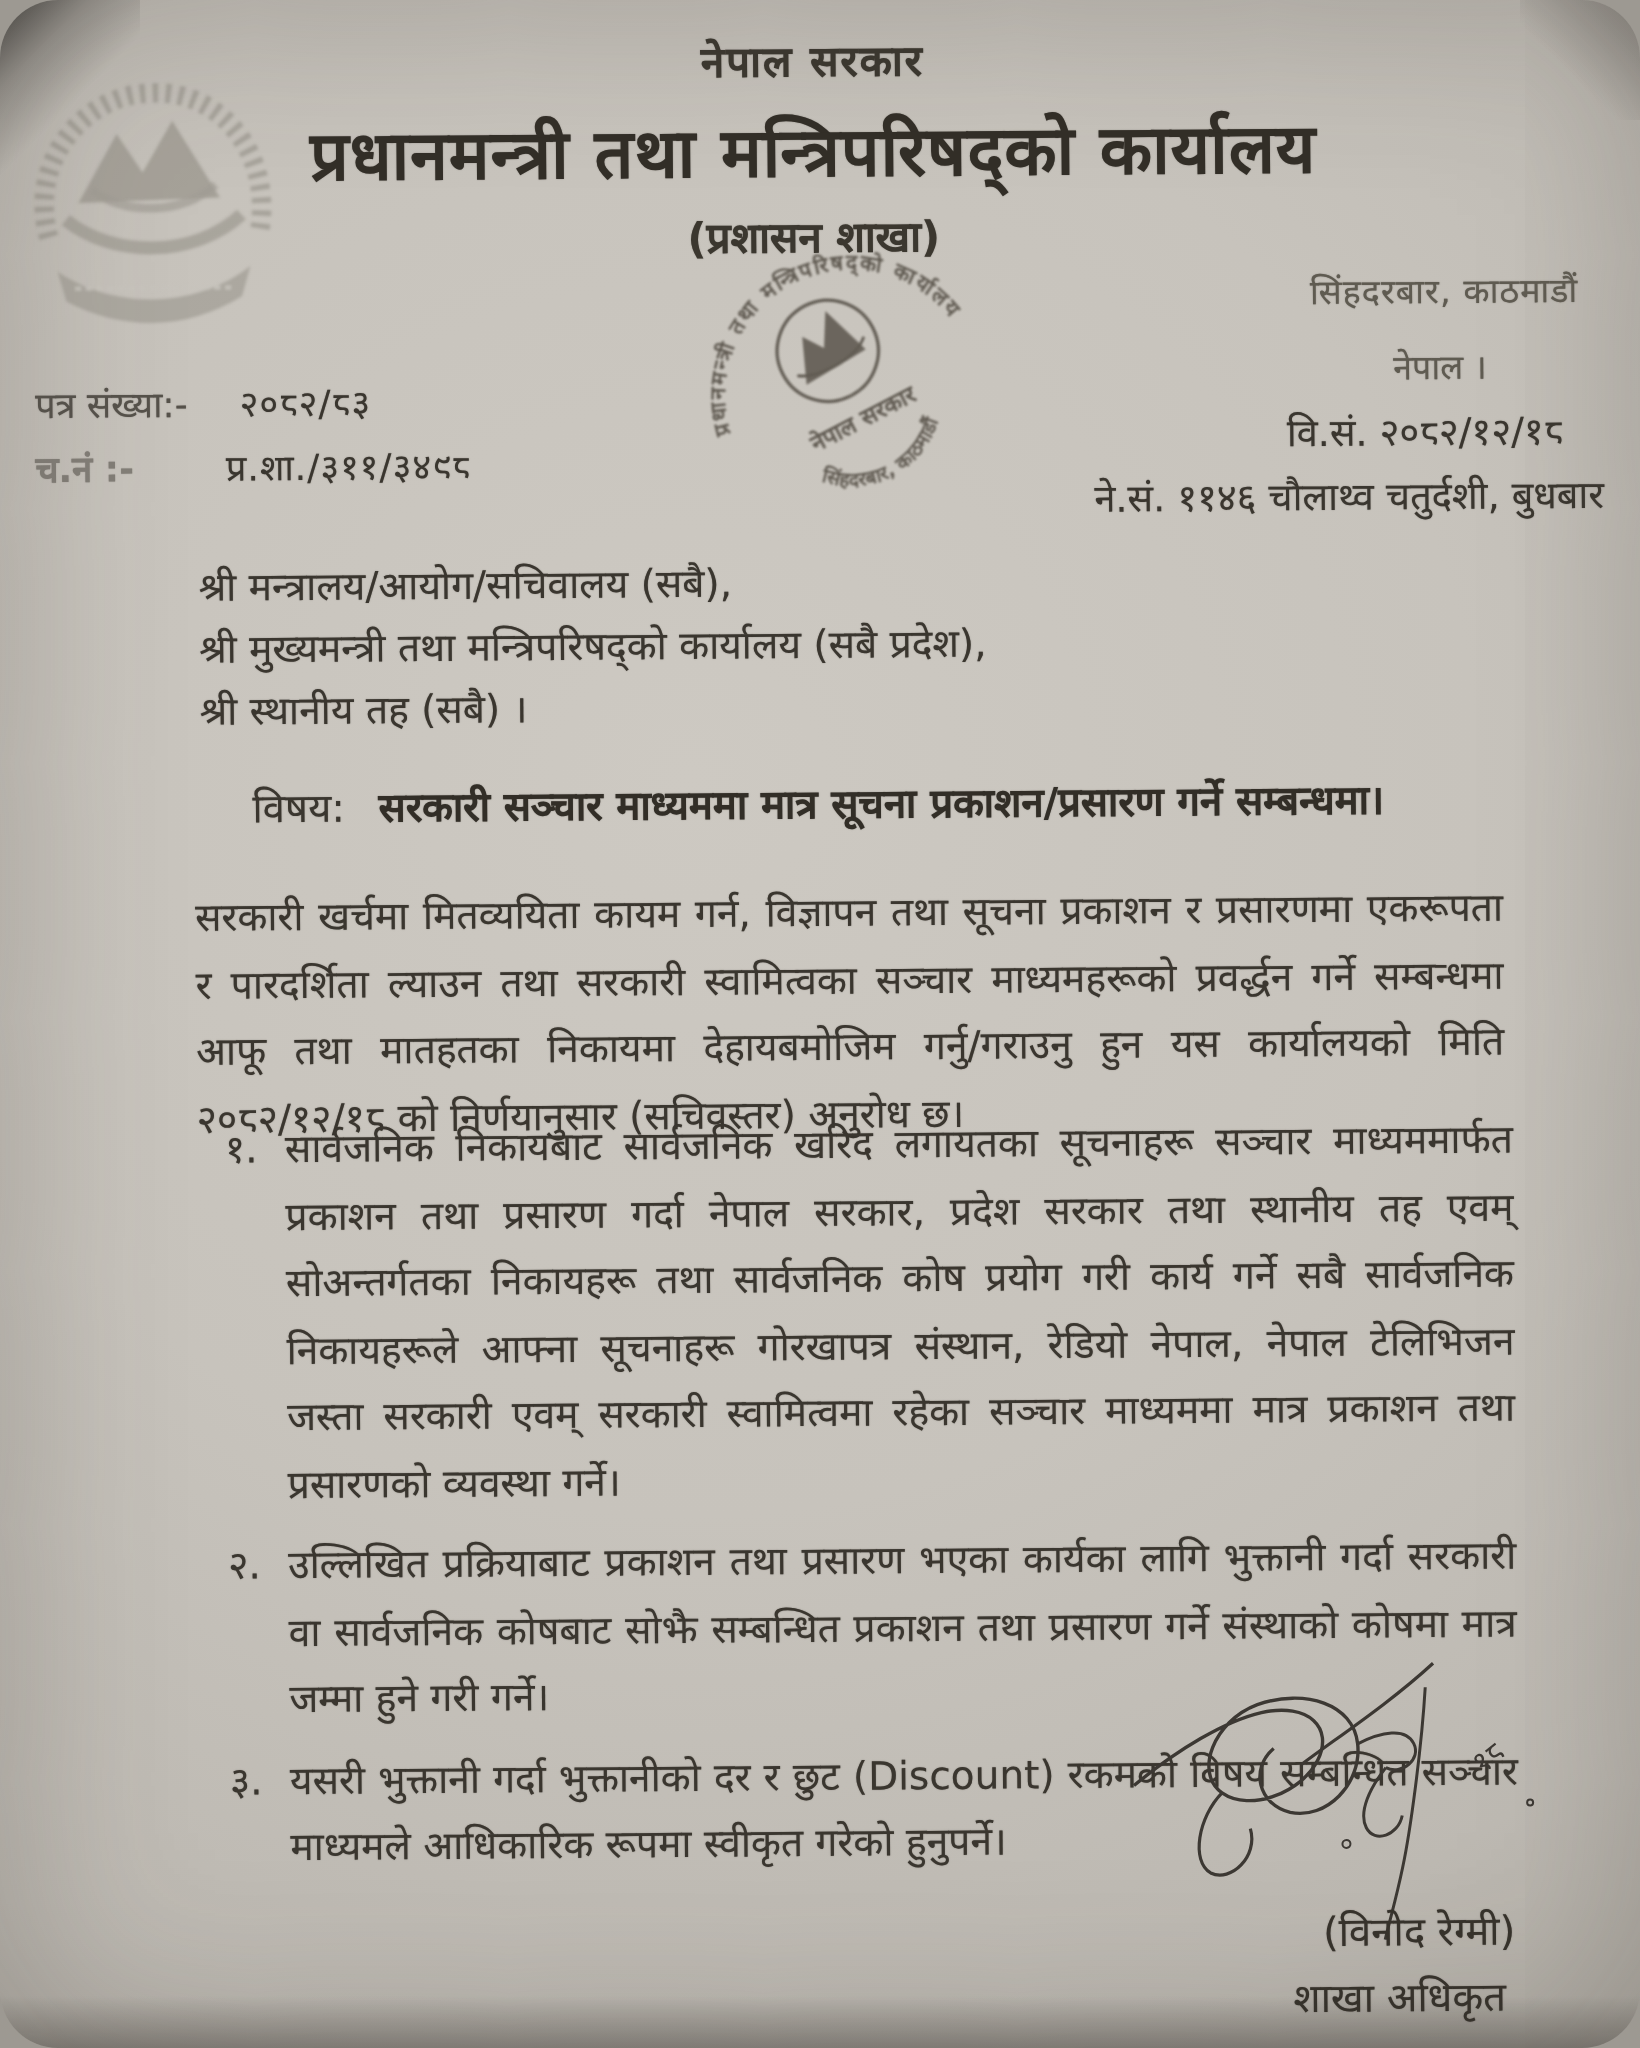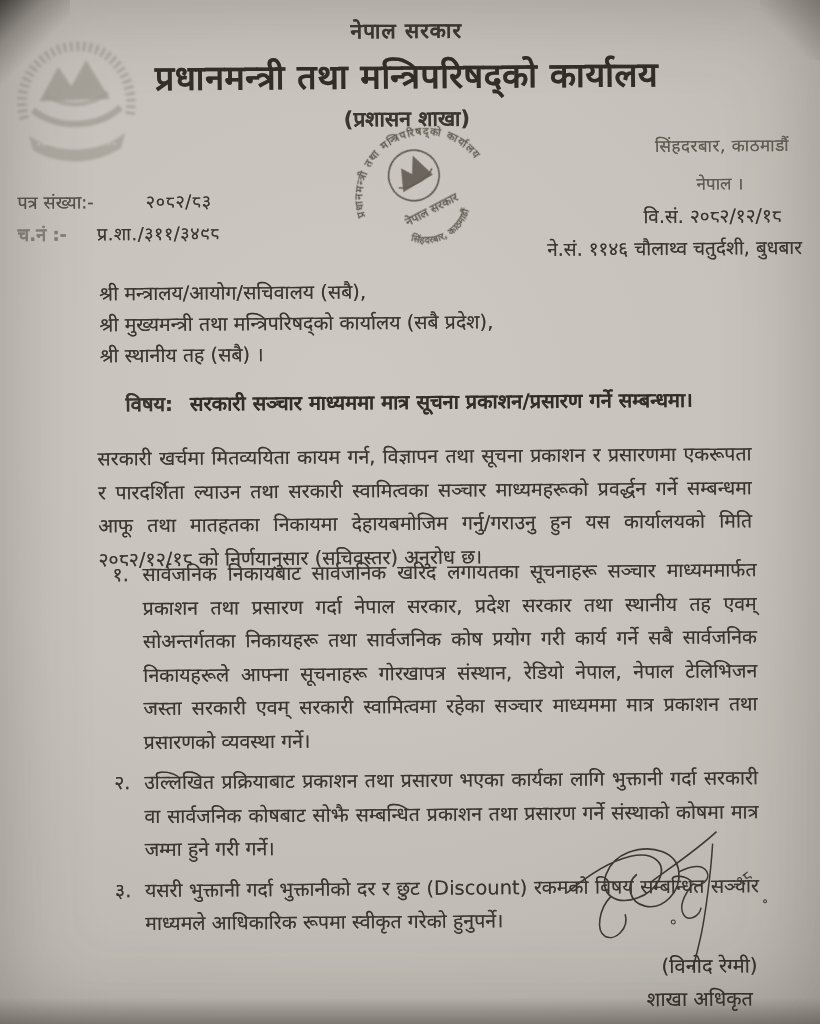--- a/index.html
+++ b/index.html
@@ -8,20 +8,21 @@
     font-family: "DejaVu Sans", "Liberation Sans", sans-serif;
     background: #9d9992;
   }
   .paper {
     position: relative;
     width: 820px; height: 1024px;
     background:
       radial-gradient(ellipse 120% 90% at 42% 38%, #cdc9c2 0%, #c7c3bc 40%, #bdb9b2 70%, #aba79f 92%, #9e9a92 100%);
     box-shadow: inset 0 0 90px rgba(62,57,49,.30);
     overflow: hidden;
+    border-radius: 29px;
   }
   .corner-tl {
     position: absolute; left: 0; top: 0; width: 70px; height: 90px;
     background: linear-gradient(135deg, rgba(35,33,30,.75) 0%, rgba(35,33,30,.25) 28%, transparent 55%);
     pointer-events: none;
   }
   .corner-tr {
     position: absolute; right: 0; top: 0; width: 60px; height: 60px;
     background: linear-gradient(225deg, rgba(45,42,38,.35) 0%, transparent 60%);
     pointer-events: none;
@@ -63,35 +64,35 @@
     transform: rotate(-27deg);
     opacity: .82; filter: blur(.4px);
   }
   .stamp text { fill: #4a443b; font-weight: 700; }
 
   .addr1 { position: absolute; top: 136px; right: 28px; font-size: 17px; color: #5f5b51; letter-spacing: .5px; }
   .addr2 { position: absolute; top: 174px; right: 74px; font-size: 17px; color: #5f5b51; }
 
   .ref-line1 { position: absolute; left: 20px; top: 187px; font-size: 18px; }
   .ref-line2 { position: absolute; left: 20px; top: 219px; font-size: 18px; }
-  .ref-label { color: #55514a; margin-right: 10px; text-align: center; }
+  .ref-label { color: #55514a; margin-right: 26px; text-align: center; }
   .ref-label.faint { opacity: .6; font-weight: bold; }
-  .ref-value { color: #3a362f; letter-spacing: .5px; margin-left: 42px; }
+  .ref-value { color: #3a362f; letter-spacing: .5px; }
   .ref-line2 .ref-value { margin-left: 20px; }
 
   .date-bs { position: absolute; top: 205px; right: 36px; font-size: 19px; color: #3a362f; }
   .date-ns { position: absolute; top: 237px; right: 16px; font-size: 19px; color: #3a362f; }
 
   .recipients { position: absolute; left: 101px; top: 276px; font-size: 19.5px; line-height: 31px; color: #3a362f; }
 
   .subject-line {
     position: absolute; top: 388px; left: 0; width: 100%;
     text-align: center; font-size: 20px; color: #3a362f;
   }
-  .subject-line .subj-label { font-weight: 700; margin-right: 17px; }
+  .subject-line .subj-label { font-weight: 400; margin-right: 17px; }
   .subject-line .subj-text { font-weight: 700; color: #322e27; }
 
   .intro {
     position: absolute; left: 98px; top: 440px; width: 654px;
     font-size: 19.5px; line-height: 33.5px; text-align: justify; color: #3a362f;
   }
 
   .list { position: absolute; left: 112px; top: 556px; width: 644px; }
   .list-item { display: flex; margin-bottom: 7px; }
   .list-num { flex: 0 0 30px; font-size: 19.5px; line-height: 33.5px; color: #3a362f; }

